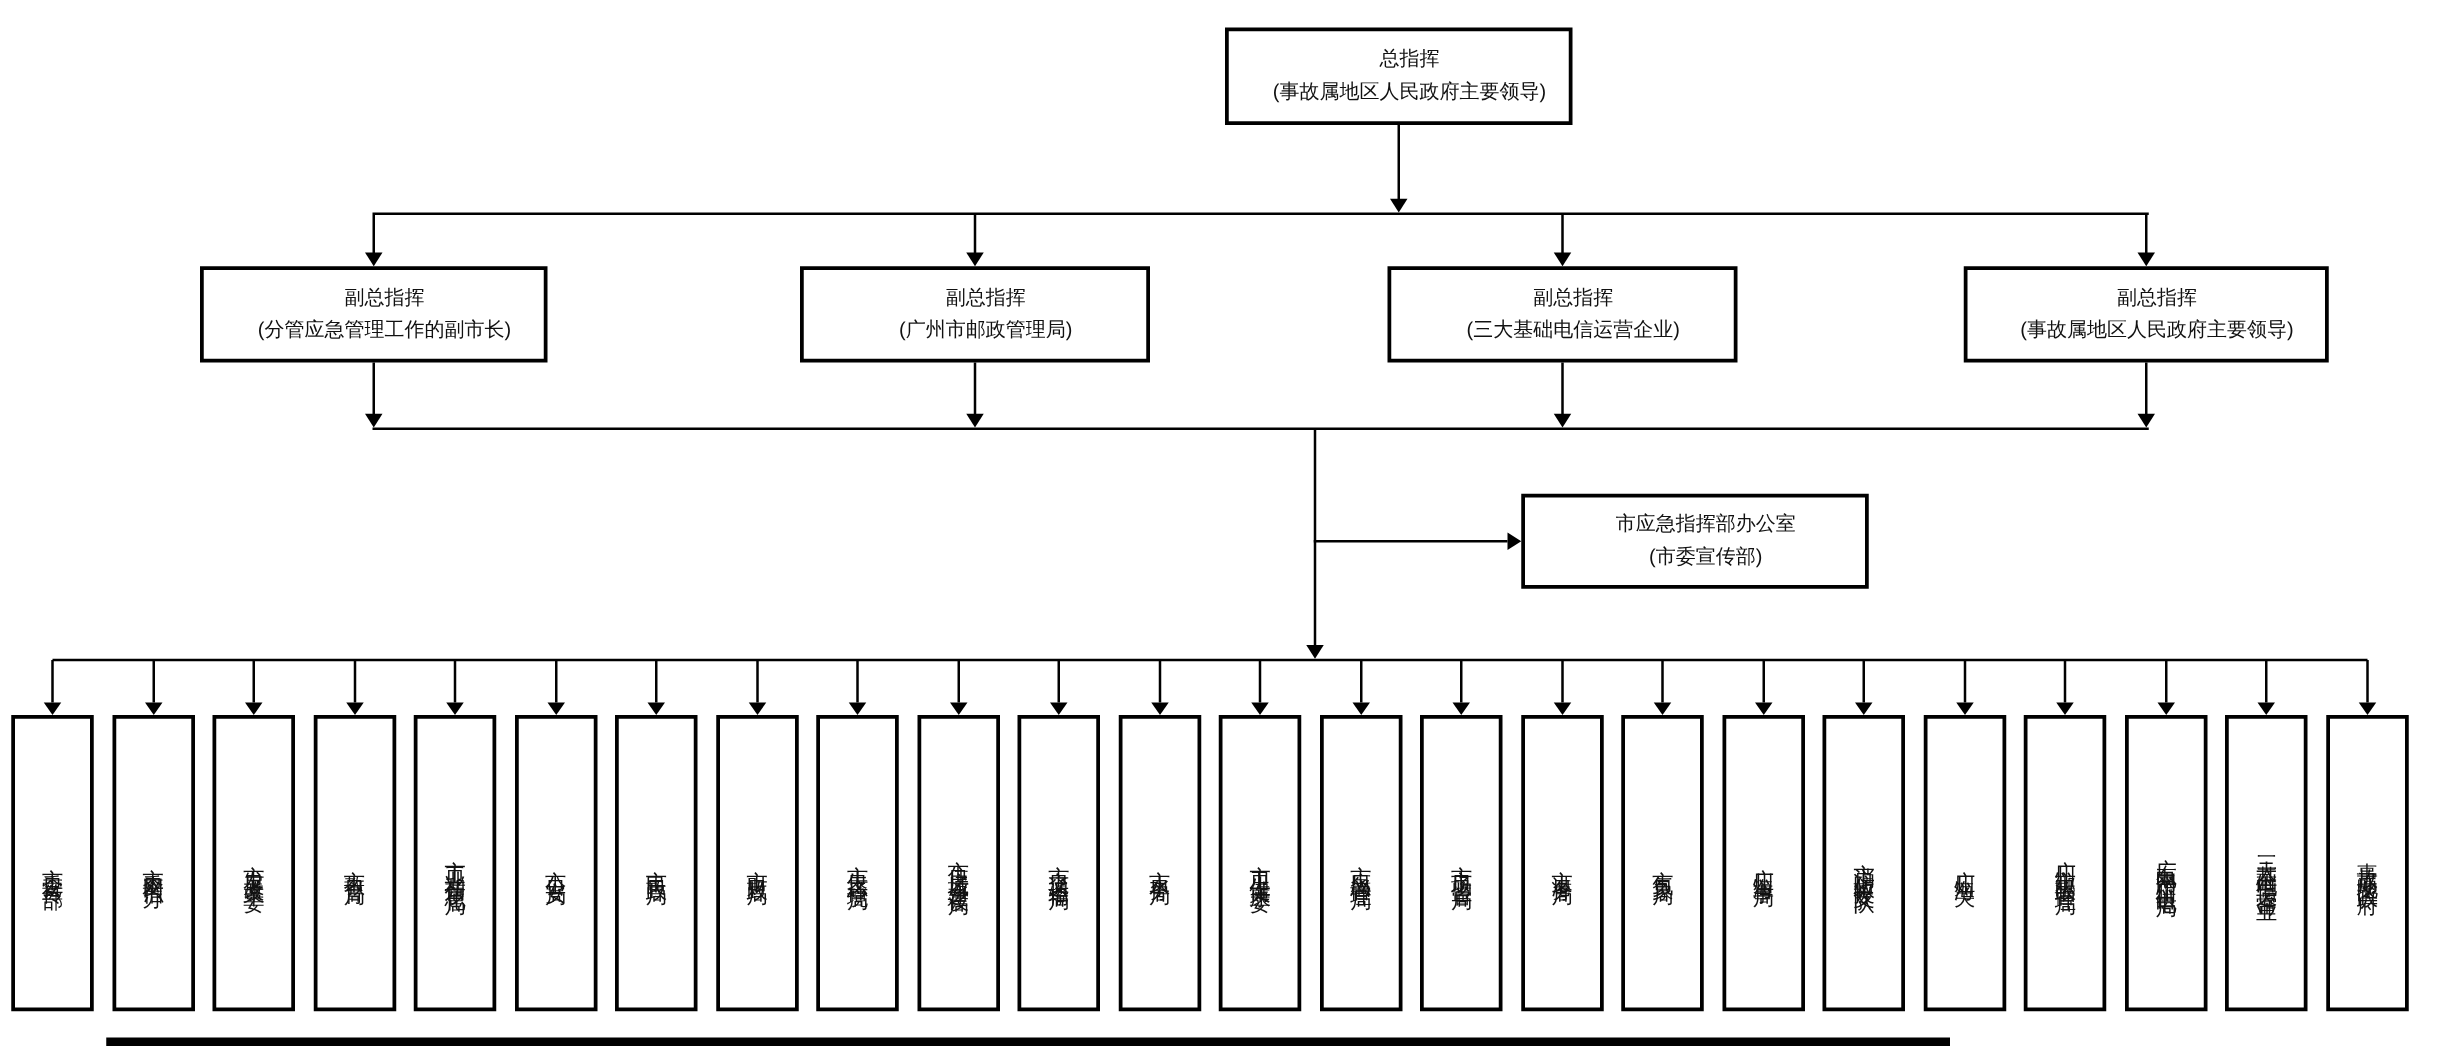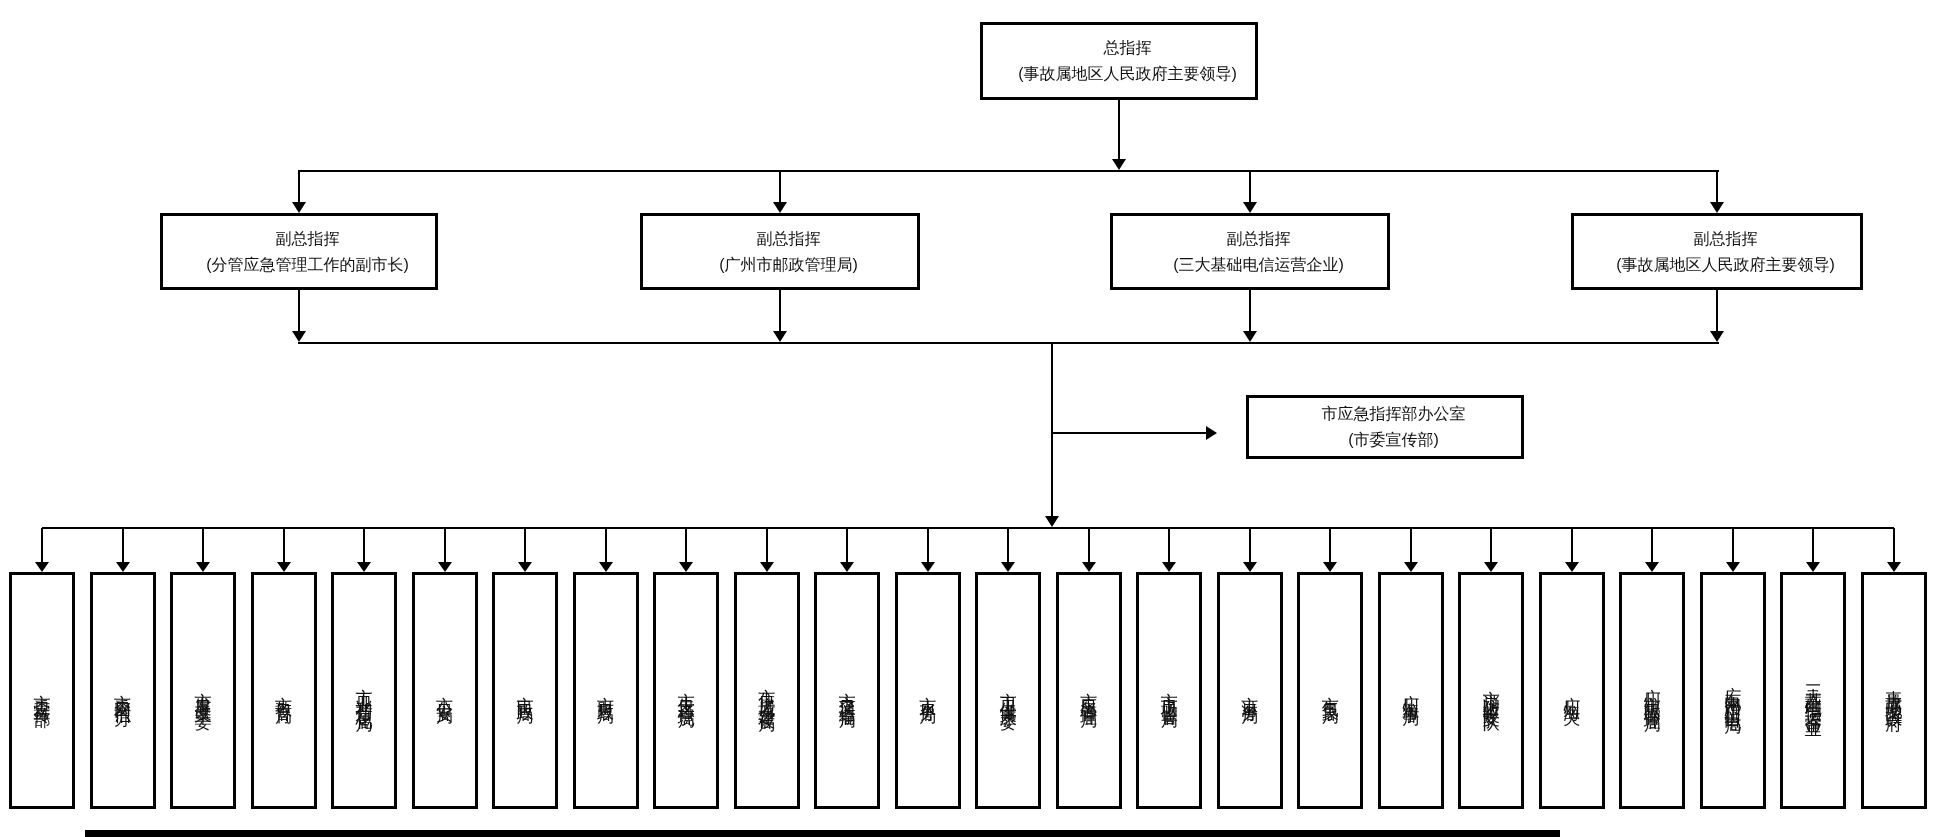--- a/index.html
+++ b/index.html
@@ -77,21 +77,21 @@
   <div class="arrd" style="left:1243px;top:331px"></div>
   <div class="vline" style="left:1716px;top:290px;height:42px"></div>
   <div class="arrd" style="left:1710px;top:331px"></div>
   <div class="hline" style="left:298px;top:342px;width:1421px"></div>
 
   <div class="vline" style="left:1051px;top:344px;height:173px"></div>
   <div class="arrd" style="left:1045px;top:516px"></div>
 
   <div class="hline" style="left:1051px;top:432px;width:155px"></div>
   <div class="arrr" style="left:1206px;top:426px"></div>
-  <div class="box" style="left:1246px;top:395px;width:278px;height:64px">
+  <div class="box" style="left:1217px;top:395px;width:278px;height:76px">
     <span>市应急指挥部办公室</span>
     <span>(市委宣传部)</span>
   </div>
 
   <div class="hline" style="left:42px;top:527px;width:1852px"></div>
 
   <div class="drop-row">
     <div class="dropcell">
         <div class="dl"></div>
         <div class="da"></div>

